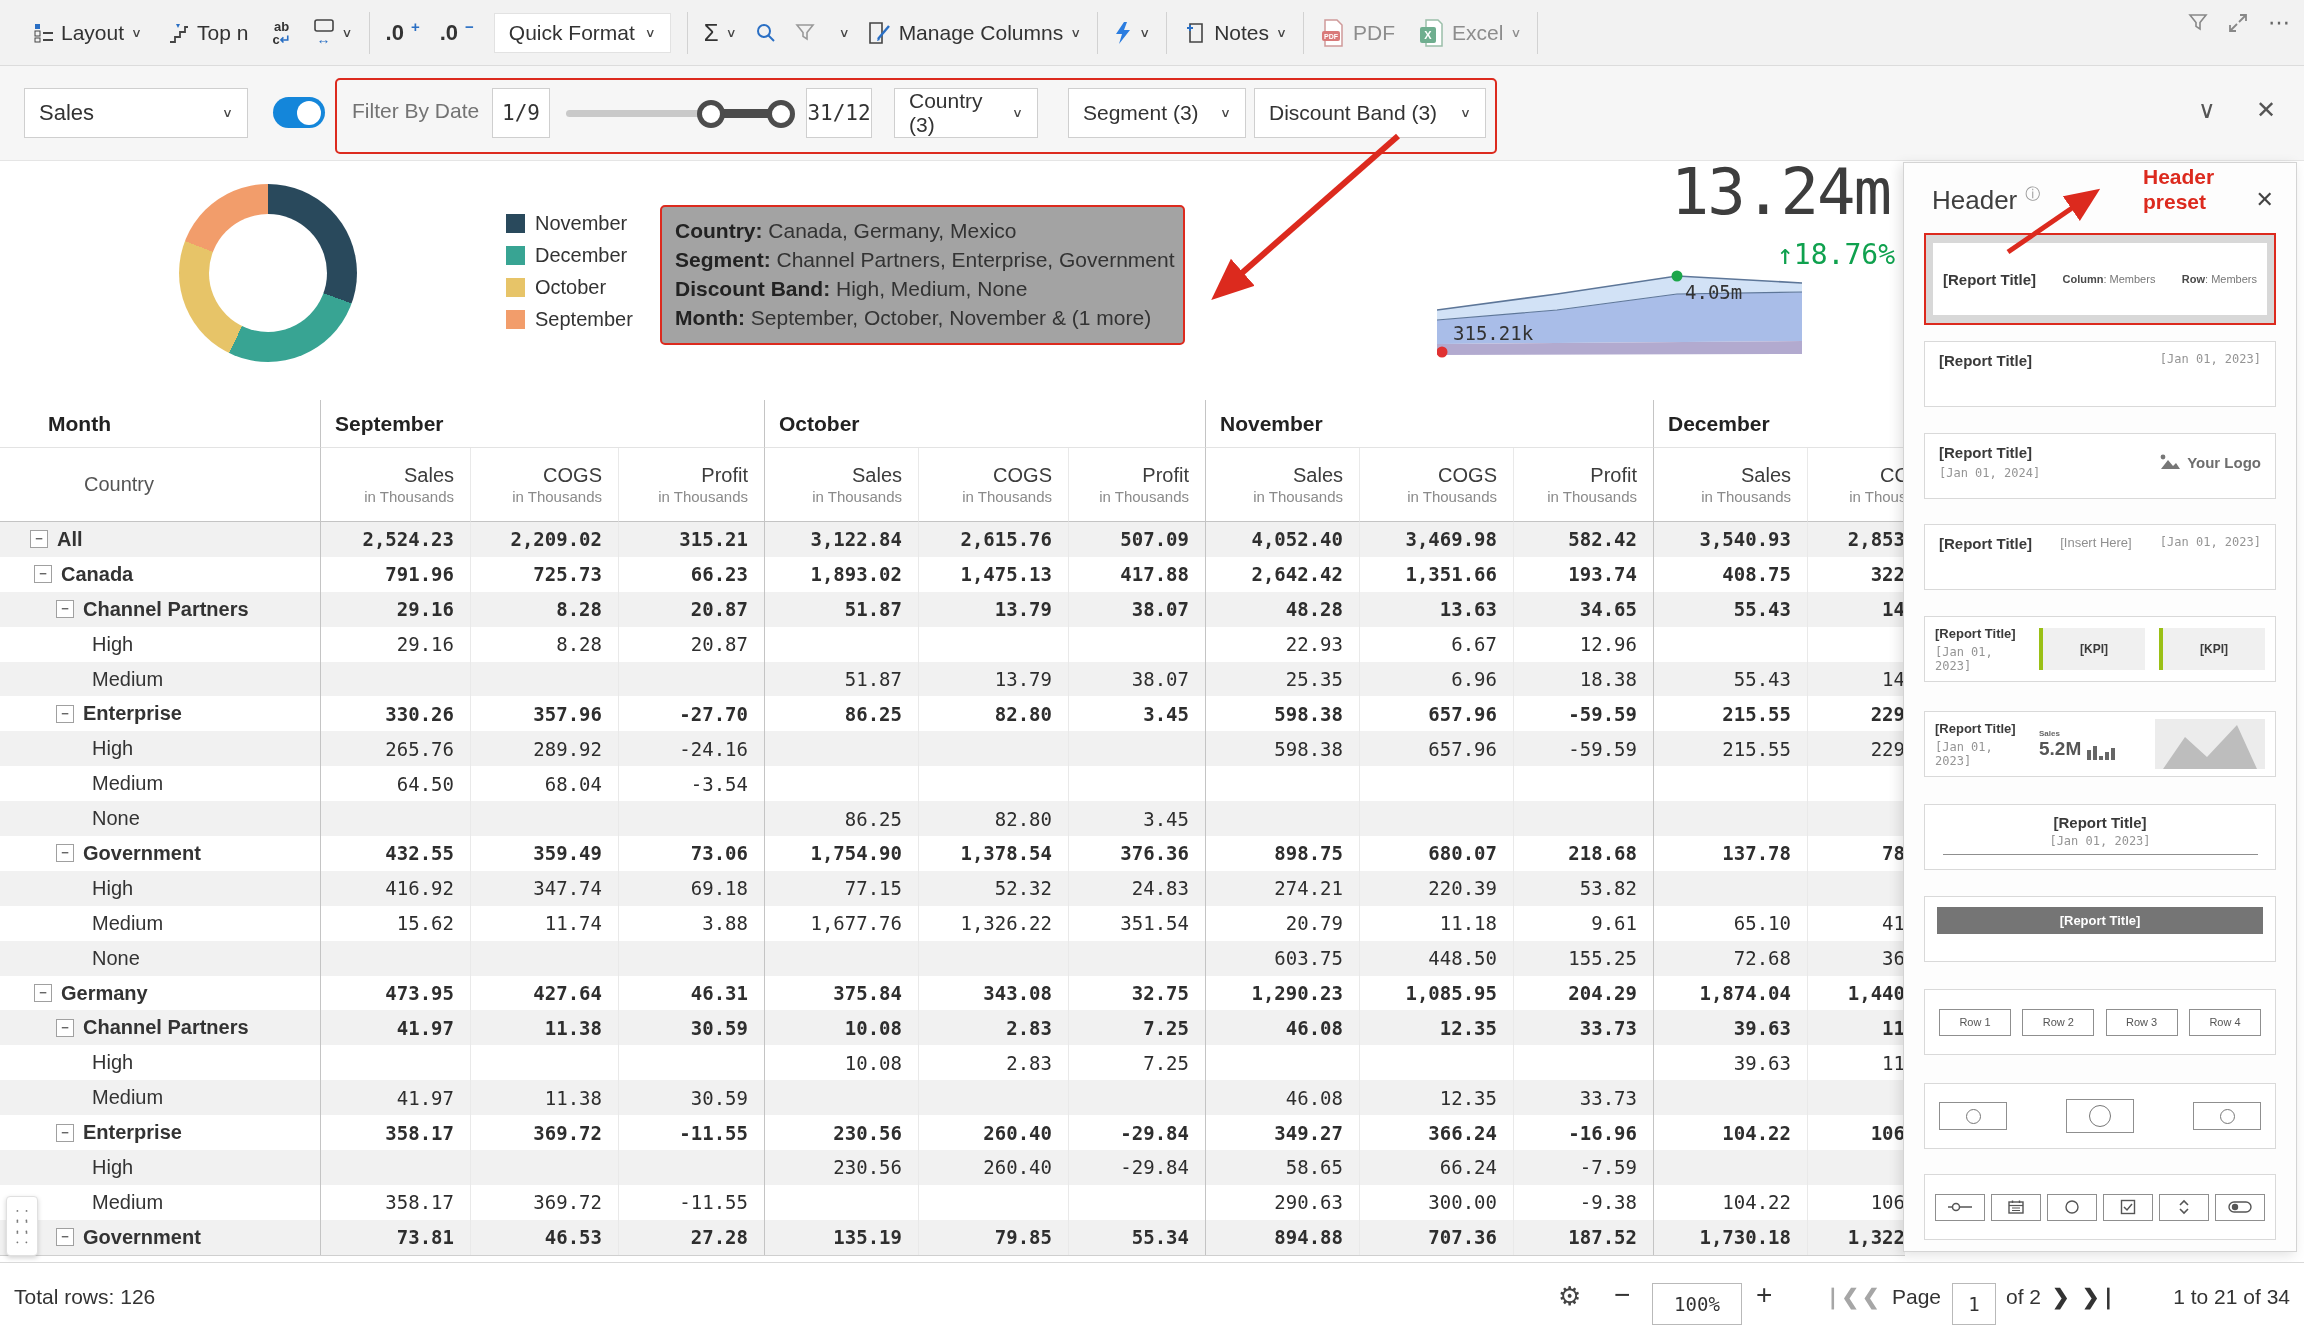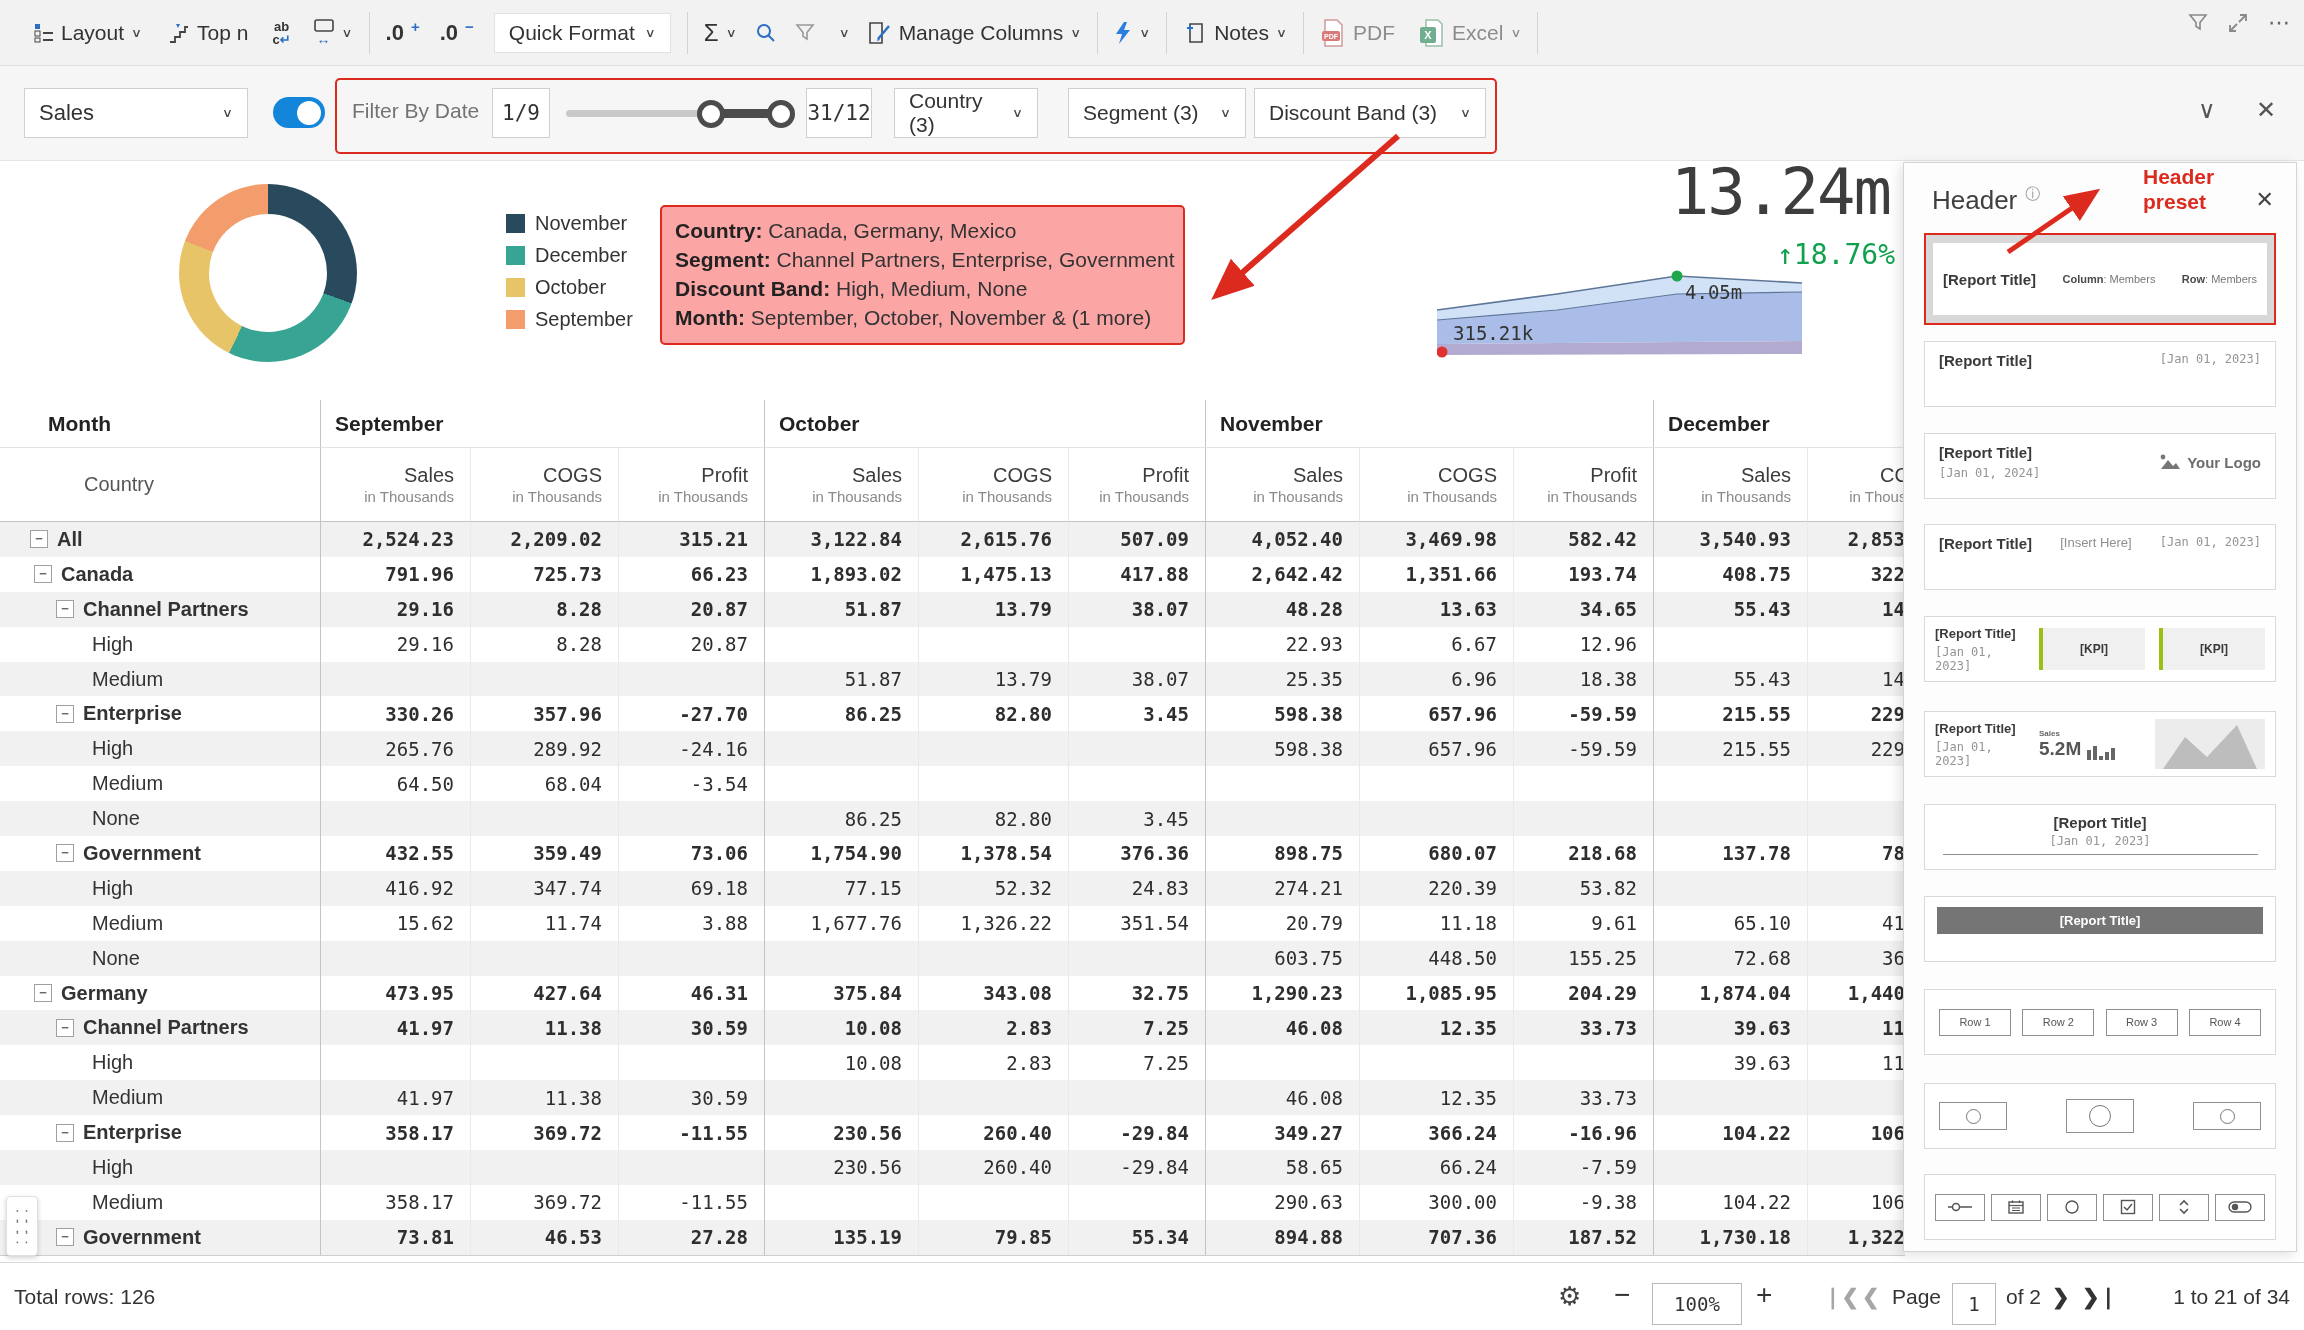--- a/index.html
+++ b/index.html
@@ -30,21 +30,21 @@
   .slider-fill{position:absolute;left:140px;top:-1px;width:70px;height:9px;background:#4c4c4c;border-radius:4px;}
   .handle{position:absolute;top:-10px;width:18px;height:18px;border-radius:50%;background:#fff;border:5px solid #4c4c4c;cursor:pointer;}
   
   .donut{position:absolute;left:179px;top:184px;width:178px;height:178px;border-radius:50%;}
   .donut::after{content:"";position:absolute;left:30px;top:30px;width:118px;height:118px;border-radius:50%;background:#fff;}
   .legend{position:absolute;left:506px;top:212px;}
   .legrow{display:flex;align-items:center;margin-bottom:9px;}
   .legsw{width:19px;height:19px;margin-right:10px;}
   .legtx{font-size:20px;color:#333;}
   .annbox{position:absolute;left:660px;top:205px;width:525px;height:140px;border:2px solid #dc2a1e;border-radius:5px;
-          background:#fca5a5;box-sizing:border-box;padding:9px 13px;}
+          background:#a3a3a3;box-sizing:border-box;padding:9px 13px;}
   .annline{font-size:21px;line-height:29px;color:#333;white-space:nowrap;}
   .annline b{color:#222;}
   .kpi-num{position:absolute;left:1500px;top:155px;width:390px;text-align:right;font-family:"DejaVu Sans Mono",monospace;
            font-size:64px;color:#3d3d3d;letter-spacing:-2px;}
   .kpi-delta{position:absolute;left:1500px;top:238px;width:395px;text-align:right;font-family:"DejaVu Sans Mono",monospace;
              font-size:28px;font-weight:normal;}
   .mono{font-family:"DejaVu Sans Mono",monospace;}
   
   .tablewrap{position:absolute;left:0;top:400px;width:1905px;height:856px;overflow:hidden;background:#fff;}
   .tgrid{display:grid;grid-template-columns:320px 150px 148px 146px 154px 150px 137px 154px 154px 140px 154px 148px;width:1955px;}

